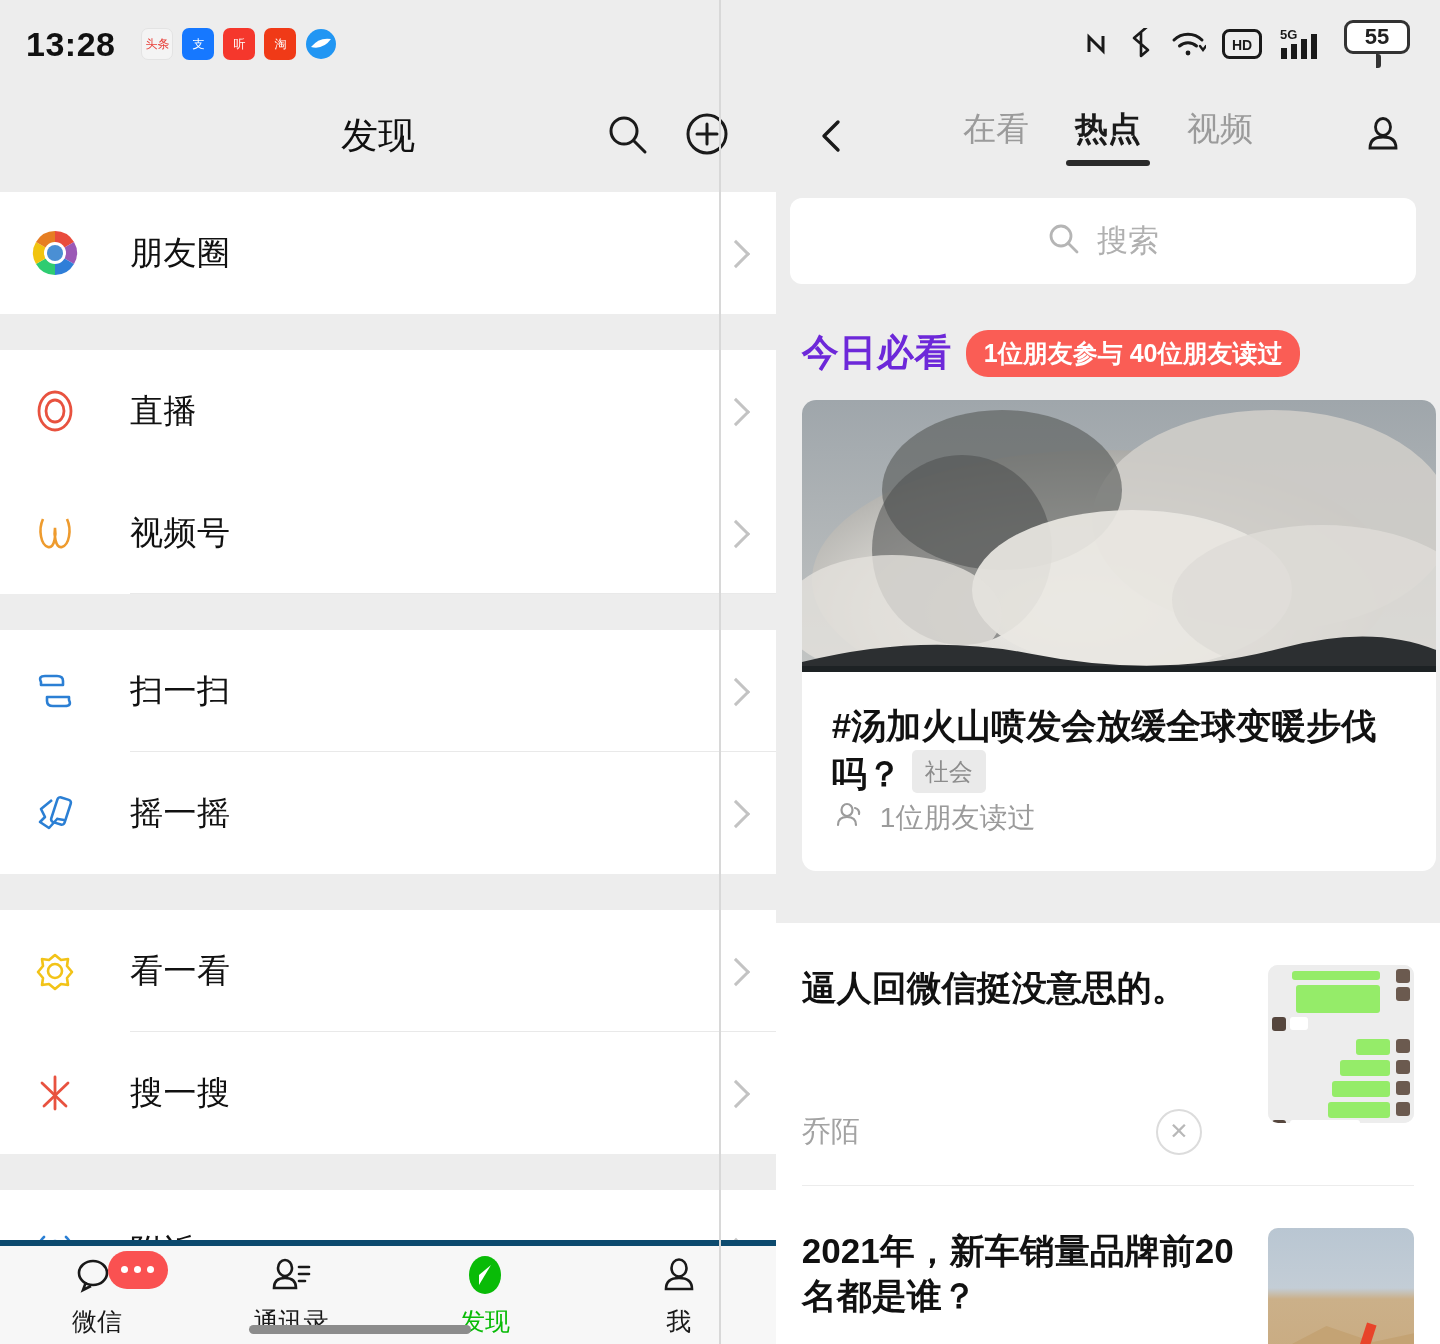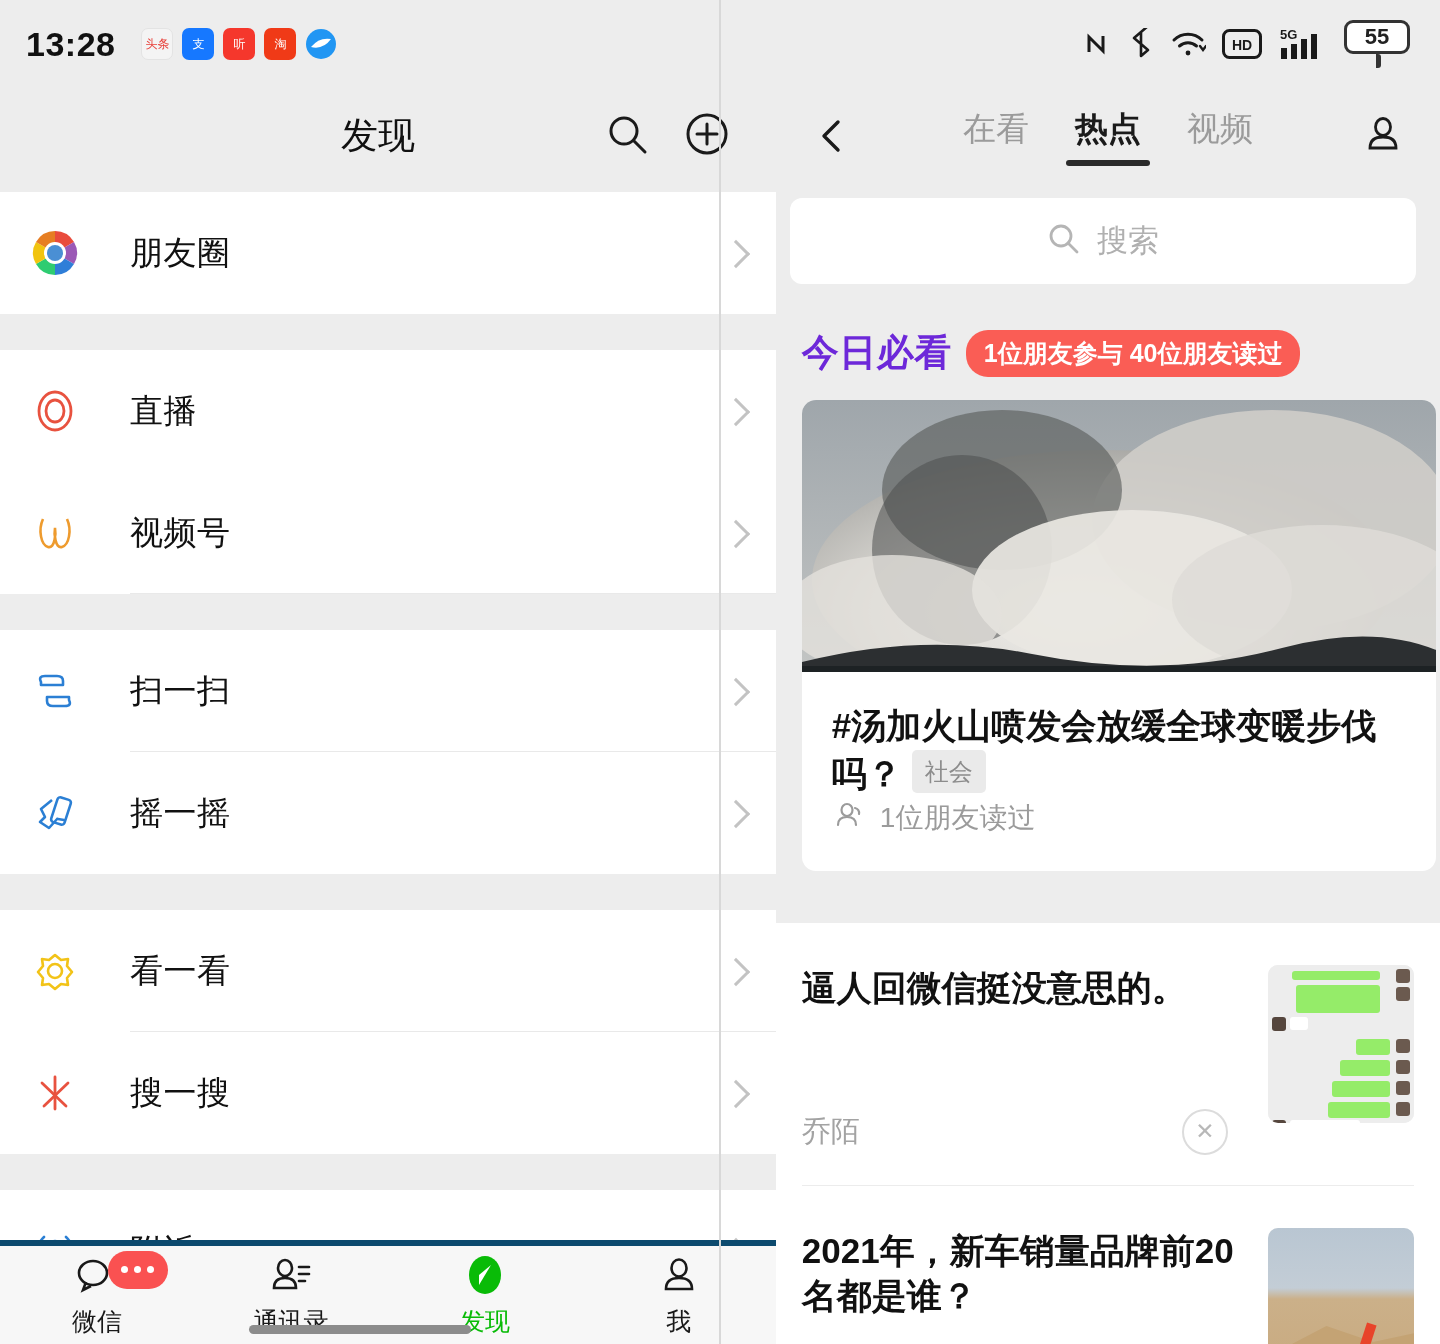--- a/index.html
+++ b/index.html
@@ -126,21 +126,21 @@
   .card-body { padding:30px 30px 0 30px; flex:1; }
   .card-title { font-size:35px; line-height:1.38; color:#111; font-weight:700; }
   .card-tag { display:inline-block; background:#eaeaea; color:#8c8c8c;
     font-size:24px; padding:5px 13px; border-radius:5px; vertical-align:6px;
     margin-left:10px; font-weight:400; }
   .card-foot { display:flex; align-items:center; gap:14px; padding:0 30px 34px 30px; }
   .card-foot .txt { font-size:28px; color:#9b9b9b; }
 
   .white-block { background:#fff; margin-top:52px; padding:0 26px; }
   .article { display:flex; align-items:flex-start; padding:42px 0 30px 0;
-    position:relative; }
+    position:relative; gap:26px; }
   .article .acol { flex:1; display:flex; flex-direction:column; min-height:190px; }
   .article .atitle { font-size:35px; line-height:1.3; color:#111; font-weight:700; }
   .article .ameta { margin-top:auto; display:flex; align-items:center; padding-top:46px; }
   .article .aauthor { font-size:29px; color:#a3a3a3; }
   .close-x { width:46px; height:46px; border-radius:50%; border:2px solid #dcdcdc;
     display:flex; align-items:center; justify-content:center; color:#b8b8b8;
     font-size:23px; margin-left:auto; margin-right:40px; }
   .thumb { flex:0 0 146px; height:158px; border-radius:10px; overflow:hidden;
     position:relative; background:#eee; }
   .art-sep { height:1px; background:#ececec; }

